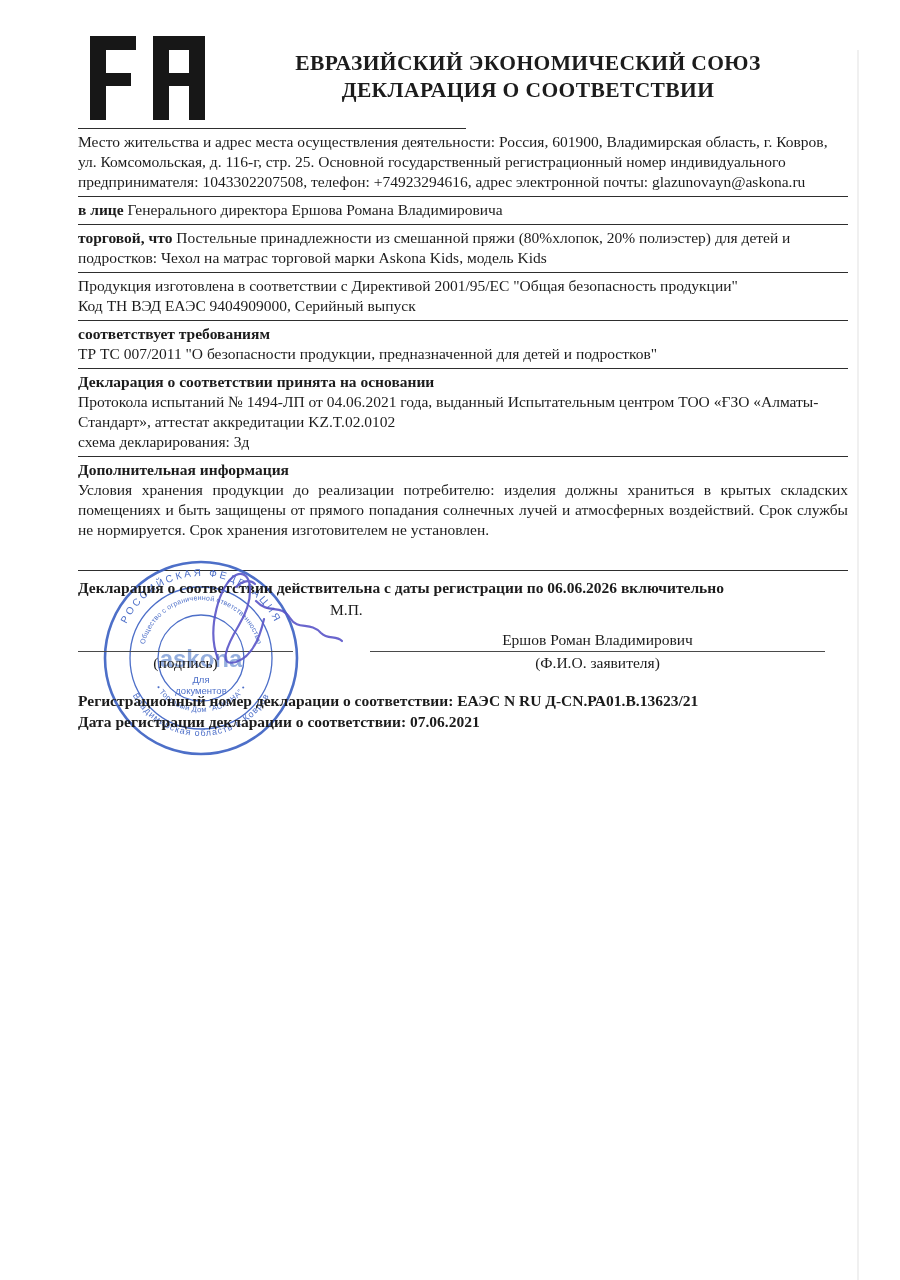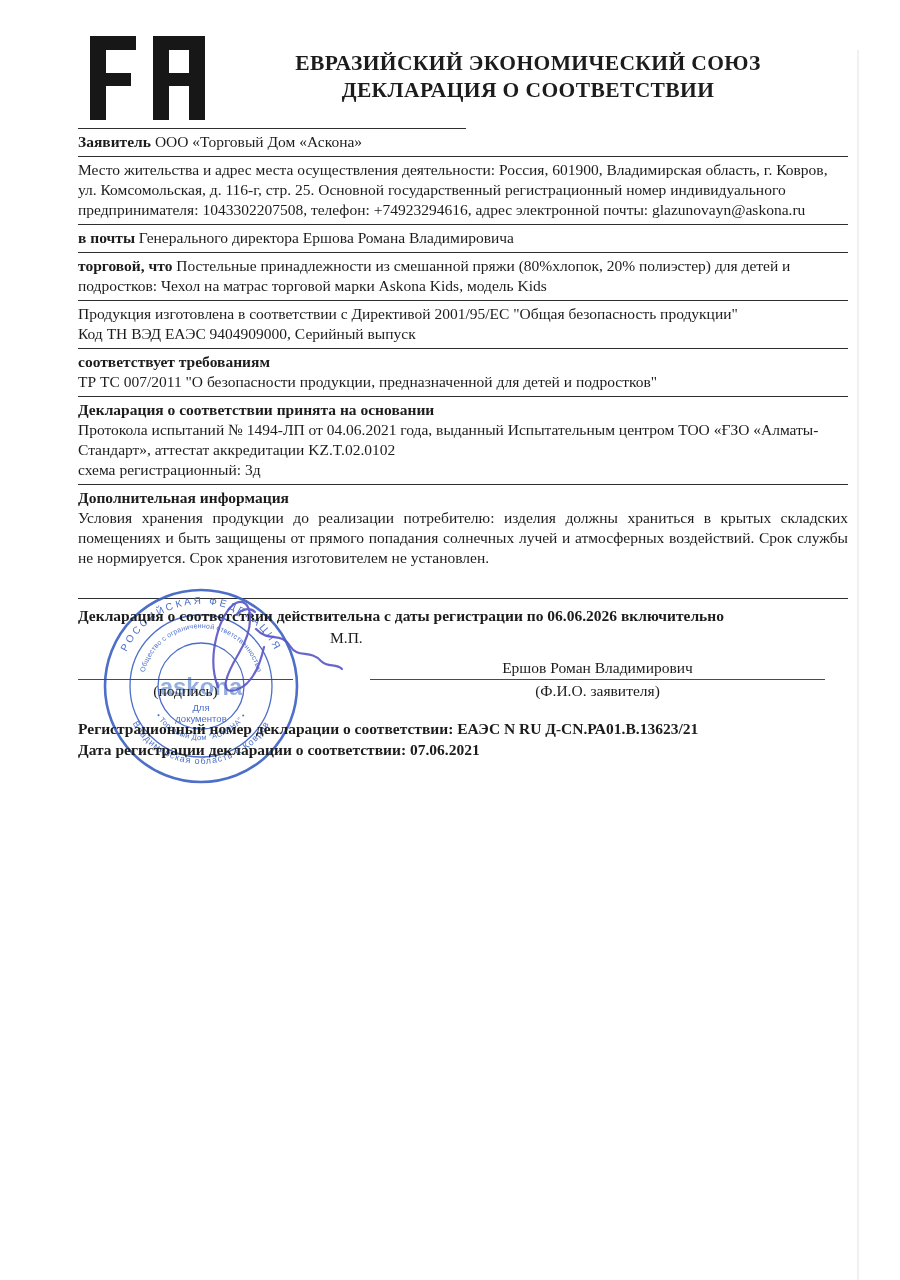--- a/index.html
+++ b/index.html
@@ -68,42 +68,41 @@
         </svg>
       </div>
       <div class="titles">
         <div class="title-line">ЕВРАЗИЙСКИЙ ЭКОНОМИЧЕСКИЙ СОЮЗ</div>
         <div class="title-line">ДЕКЛАРАЦИЯ О СООТВЕТСТВИИ</div>
       </div>
     </div>
 
     <div class="rule-short"></div>
 
-    <div class="sec"><b class="lead">Заявитель</b><span> ООО «Торговый Дом «Аскона»</span></div>
 
     <div class="sec"><span>Место жительства и адрес места осуществления деятельности: Россия, 601900, Владимирская область, г. Ковров, ул. Комсомольская, д. 116-г, стр. 25. Основной государственный регистрационный номер индивидуального предпринимателя: 1043302207508, телефон: +74923294616, адрес электронной почты: glazunovayn@askona.ru</span></div>
 
-    <div class="sec"><b class="lead">в почты</b><span> Генерального директора Ершова Романа Владимировича</span></div>
+    <div class="sec"><b class="lead">в лице</b><span> Генерального директора Ершова Романа Владимировича</span></div>
 
     <div class="sec"><b class="lead">торговой, что</b><span> Постельные принадлежности из смешанной пряжи (80%хлопок, 20% полиэстер) для детей и подростков: Чехол на матрас торговой марки Askona Kids, модель Kids</span></div>
 
     <div class="sec">
       <div>Продукция изготовлена в соответствии с Директивой 2001/95/ЕС "Общая безопасность продукции"</div>
       <div>Код ТН ВЭД ЕАЭС 9404909000, Серийный выпуск</div>
     </div>
 
     <div class="sec">
       <div><b class="lead">соответствует требованиям</b></div>
       <div>ТР ТС 007/2011 "О безопасности продукции, предназначенной для детей и подростков"</div>
     </div>
 
     <div class="sec">
       <div><b class="lead">Декларация о соответствии принята на основании</b></div>
       <div>Протокола испытаний № 1494-ЛП от 04.06.2021 года, выданный Испытательным центром ТОО «ҒЗО «Алматы-Стандарт», аттестат аккредитации KZ.T.02.0102</div>
-      <div>схема регистрационный: 3д</div>
+      <div>схема декларирования: 3д</div>
     </div>
 
     <div class="sec gap-bottom">
       <div><b class="lead">Дополнительная информация</b></div>
       <div class="just">Условия хранения продукции до реализации потребителю: изделия должны храниться в крытых складских помещениях и быть защищены от прямого попадания солнечных лучей и атмосферных воздействий. Срок службы не нормируется. Срок хранения изготовителем не установлен.</div>
     </div>
 
     <div class="sign-area">
 
       <div class="validity">Декларация о соответствии  действительна с даты регистрации по 06.06.2026 включительно</div>

